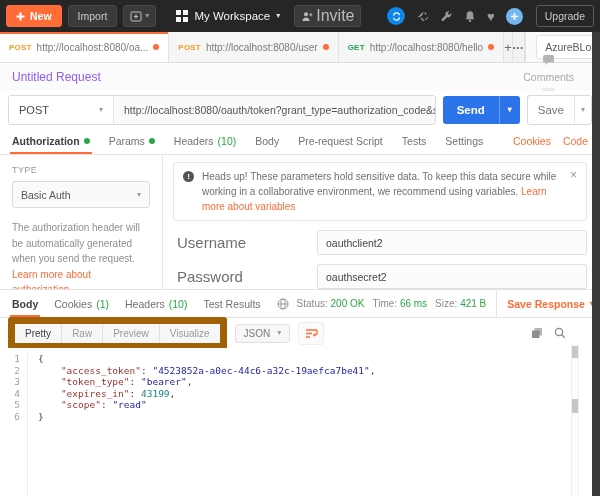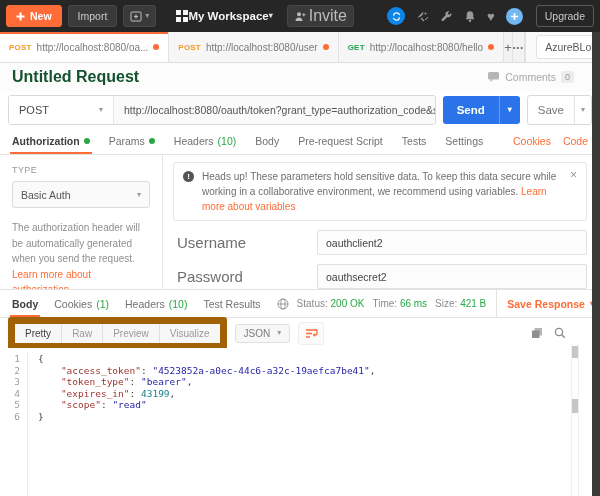--- a/index.html
+++ b/index.html
@@ -4,21 +4,21 @@
 <style>
   html,body{margin:0;padding:0;background:#fff;}
   #app{width:600px;height:496px;display:flex;flex-direction:column;position:relative;overflow:hidden;
        font-family:"Liberation Sans",sans-serif;color:#4a4a4a;background:#fff;}
   
   .topbar{height:32px;flex:none;background:#262626;display:flex;align-items:center;padding:0 6px;gap:6px;}
   .tb-btn{height:20px;display:flex;align-items:center;gap:5px;padding:0 9px;border-radius:3px;
           font-size:10.5px;color:#c9c9c9;background:#3a3a3a;border:1px solid #474747;white-space:nowrap;}
   .tb-new{background:#FF6C37;border-color:#FF6C37;color:#fff;font-weight:bold;}
   .tb-icon-btn{display:flex;align-items:center;gap:3px;padding:0 6px;height:20px;border-radius:3px;background:#3a3a3a;border:1px solid #474747;color:#bbb;}
-  .ws-group{display:flex;align-items:center;color:#f5f5f5;font-size:11.5px;font-weight:bold;margin-left:14px;white-space:nowrap;}
+  .ws-group{display:flex;align-items:center;gap:6px;color:#f5f5f5;font-size:11.5px;font-weight:normal;margin-left:14px;white-space:nowrap;}
   .caret{font-size:8px;color:#9a9a9a;line-height:1;}
   .ws-group .caret{color:#ddd;}
   .top-icons{margin-left:auto;display:flex;align-items:center;gap:11px;}
   .circ{width:18px;height:18px;border-radius:50%;display:flex;align-items:center;justify-content:center;flex:none;}
   .heart-glyph{color:#9a9a9a;font-size:13px;line-height:1;}
   .tb-upgrade{display:flex;height:20px;border:1px solid #5a5a5a;border-radius:3px;color:#c9c9c9;font-size:10.5px;margin-left:2px;}
   .tb-upgrade .u-main{padding:0 8px;display:flex;align-items:center;}
   
   .tabstrip{height:30px;flex:none;background:#f2f2f2;border-bottom:1px solid #dedede;display:flex;align-items:stretch;}
   #tabs{display:flex;align-items:stretch;}
@@ -32,22 +32,22 @@
   .odot{width:6px;height:6px;border-radius:50%;background:#FF6C37;flex:none;}
   .tab-add,.tab-more{width:24px;display:flex;align-items:center;justify-content:center;color:#6b6b6b;
        border-right:1px solid #e2e2e2;font-size:13px;}
   .tab-more{font-size:8px;letter-spacing:1px;}
   .env-area{margin-left:auto;display:flex;align-items:center;gap:8px;padding:0 8px 0 10px;background:#fafafa;border-left:1px solid #e2e2e2;}
   .env-select{width:128px;height:22px;display:flex;align-items:center;justify-content:space-between;
        padding:0 8px;border:1px solid #e3e3e3;border-radius:3px;background:#fff;font-size:10.5px;color:#5a5a5a;}
   .icon-plain{display:flex;align-items:center;justify-content:center;color:#8a8a8a;}
   
   .title-row{height:28px;flex:none;display:flex;align-items:center;padding:0 12px;background:#fcfcfc;}
-  .req-title{font-size:16px;font-weight:bold;color:#14532d;}
-  .comments{margin-left:auto;display:flex;align-items:center;gap:5px;color:#a8a8a8;font-size:10.5px;margin-right:14px;}
+  .req-title{font-size:12px;font-weight:normal;color:#8b5cf6;}
+  .comments{margin-left:auto;display:flex;align-items:center;gap:5px;color:#a8a8a8;font-size:10.5px;margin-right:14px;flex-direction:column;}
   .badge{background:#ececec;border-radius:2px;padding:1px 4px;font-size:9px;color:#9a9a9a;}
   
   .url-row{height:37px;flex:none;display:flex;align-items:center;padding:0 8px;gap:7px;background:#fff;}
   .url-box{flex:1;display:flex;height:28px;border:1px solid #d9d9d9;border-radius:3px;background:#fff;overflow:hidden;}
   .method-select{width:84px;flex:none;display:flex;align-items:center;justify-content:space-between;
        padding:0 10px;border-right:1px solid #e6e6e6;font-size:11px;color:#4a4a4a;background:#fff;}
   .url-input{flex:1;display:flex;align-items:center;padding:0 10px;font-size:10.5px;color:#555;
        background:#fafafa;white-space:nowrap;overflow:hidden;}
   .send-btn{height:28px;flex:none;display:flex;border-radius:3px;overflow:hidden;background:#2A73E8;color:#fff;font-size:11.5px;font-weight:bold;}
   .send-main{padding:0 14px;display:flex;align-items:center;}

